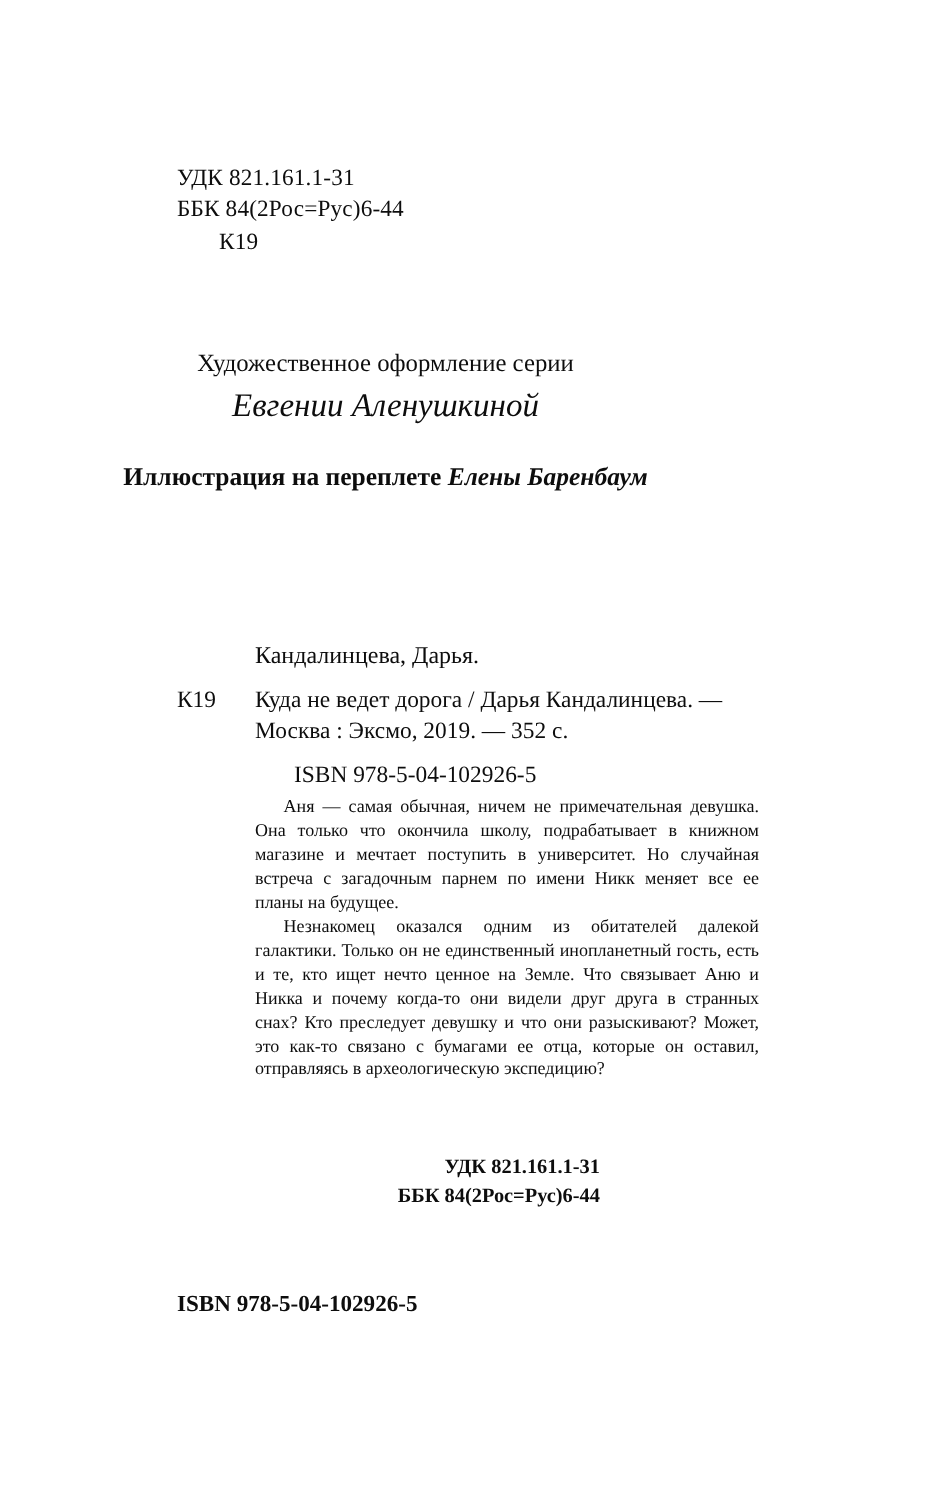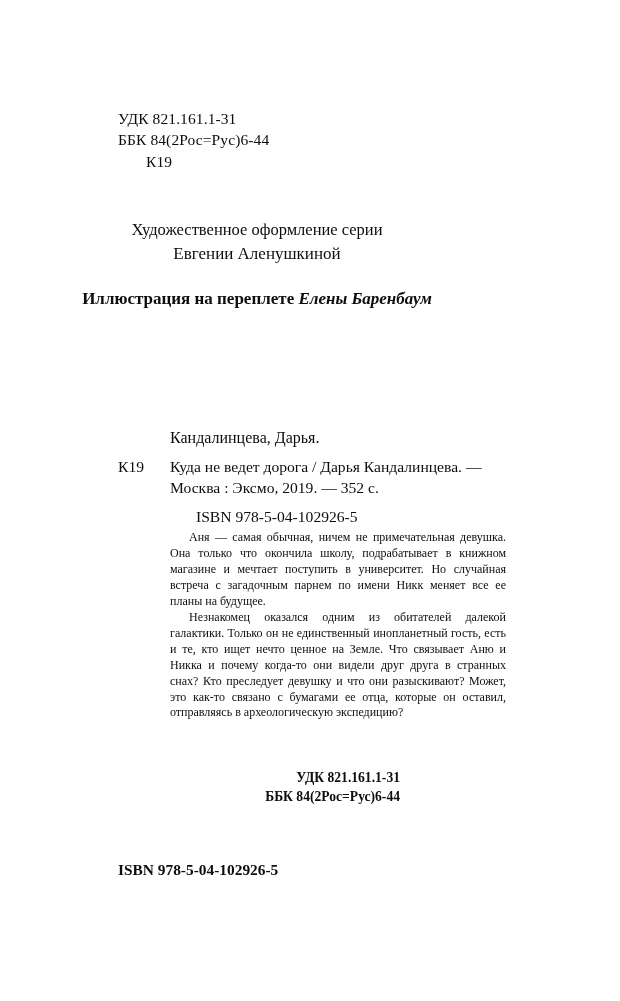--- a/index.html
+++ b/index.html
@@ -36,29 +36,30 @@
   .udc-k19 {
     text-align: left;
     padding-left: 28px;
   }
 
   
   .credits {
     position: absolute;
     left: 0;
     right: 0;
-    top: 218px;
+    top: 230px;
     text-align: center;
   }
   .credits .line1 {
     font-size: 16.5px;
     line-height: 1.45;
   }
   .credits .line2 {
-    font-size: 17px;
+    font-size: 22px;
+    font-style: italic;
     line-height: 1.45;
   }
   .credits .line3 {
     margin-top: 22px;
     font-size: 17px;
     font-weight: bold;
   }
   .credits .line3 em {
     font-style: italic;
     font-weight: bold;

